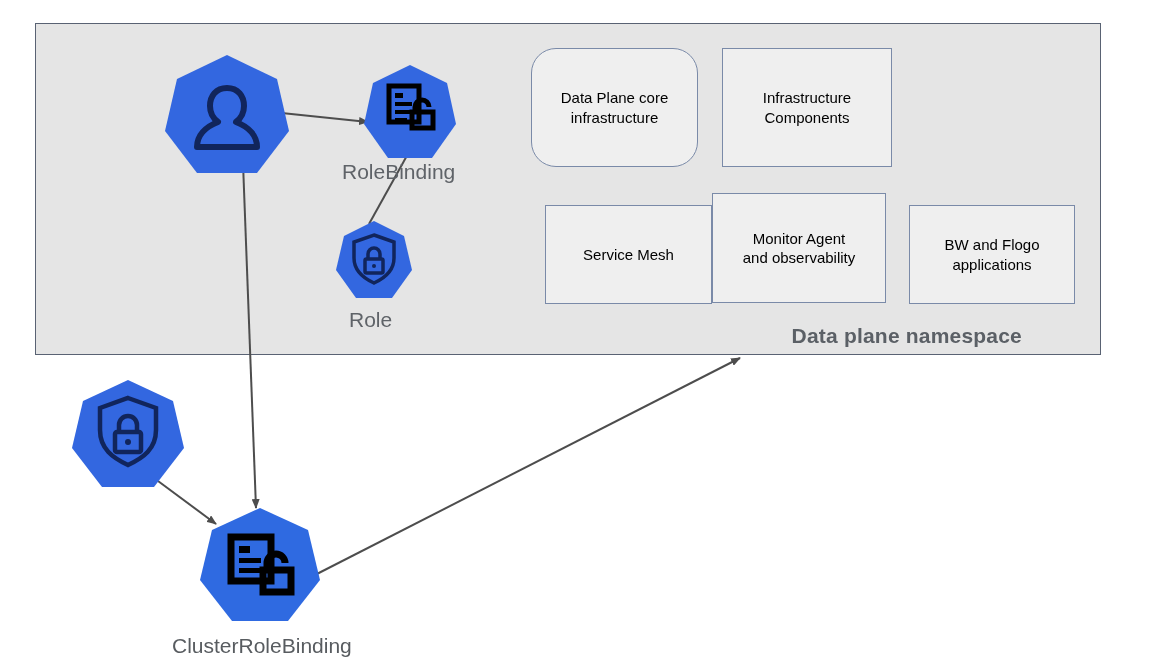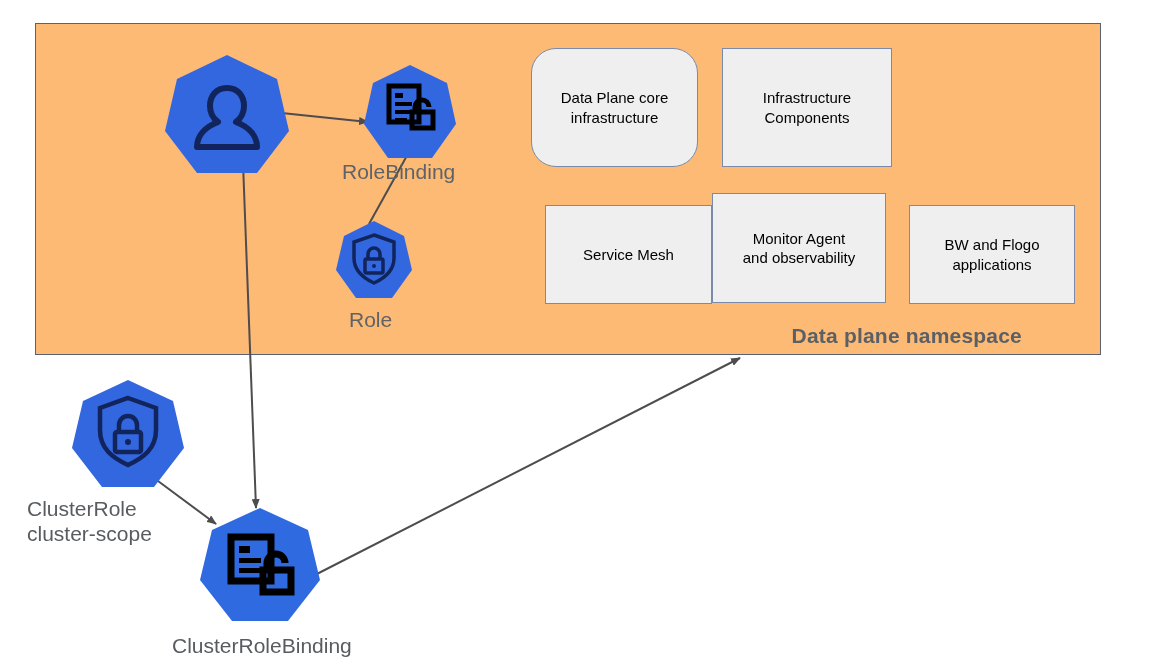--- a/index.html
+++ b/index.html
@@ -16,21 +16,21 @@
     font-family: "Liberation Sans", sans-serif;
   }
 
   
   .ns-panel {
     position: absolute;
     left: 35px;
     top: 23px;
     width: 1066px;
     height: 332px;
-    background: #fdba74;
+    background: #e5e5e5;
     border: 1px solid #596273;
     box-sizing: border-box;
   }
   .ns-title {
     position: absolute;
     right: 78px;
     bottom: 6px;
     font-size: 21px;
     font-weight: bold;
     color: #5b6066;
@@ -177,22 +177,20 @@
     <svg width="116" height="112" viewBox="0 0 116 112" xmlns="http://www.w3.org/2000/svg">
       <polygon points="58,2 103,23 114,70 84,109 32,109 2,70 13,23" fill="#3367e0"></polygon>
       <g fill="none" stroke="#11255c" stroke-width="4.5">
         <path d="M58 20 l28 10 v22 c0 19 -13 28 -28 35 c -15 -7 -28 -16 -28 -35 v-22 z"></path>
         <path d="M49 54 v-7 a9 9 0 0 1 18 0 v7"></path>
         <rect x="45" y="54" width="26" height="20" rx="2"></rect>
         <circle cx="58" cy="64" r="3" fill="#11255c" stroke="none"></circle>
       </g>
     </svg>
   </div>
-  <div class="node-label dark" style="left:27px; top:497px;">ClusterRole
-cluster-scope</div>
 
   <div class="hexnode" style="left:198px; top:506px;">
     <svg width="124" height="118" viewBox="0 0 124 118" xmlns="http://www.w3.org/2000/svg">
       <polygon points="62,2 110,24 122,74 90,115 34,115 2,74 14,24" fill="#2f6ae1"></polygon>
       <g>
         <path d="M33 31 h40 v44 h-40 z" fill="none" stroke="#000" stroke-width="7"></path>
         <rect x="41" y="40" width="11" height="7" fill="#000"></rect>
         <rect x="41" y="52" width="22" height="5" fill="#000"></rect>
         <rect x="41" y="62" width="22" height="5" fill="#000"></rect>
         <rect x="41" y="72" width="16" height="5" fill="#000"></rect>

